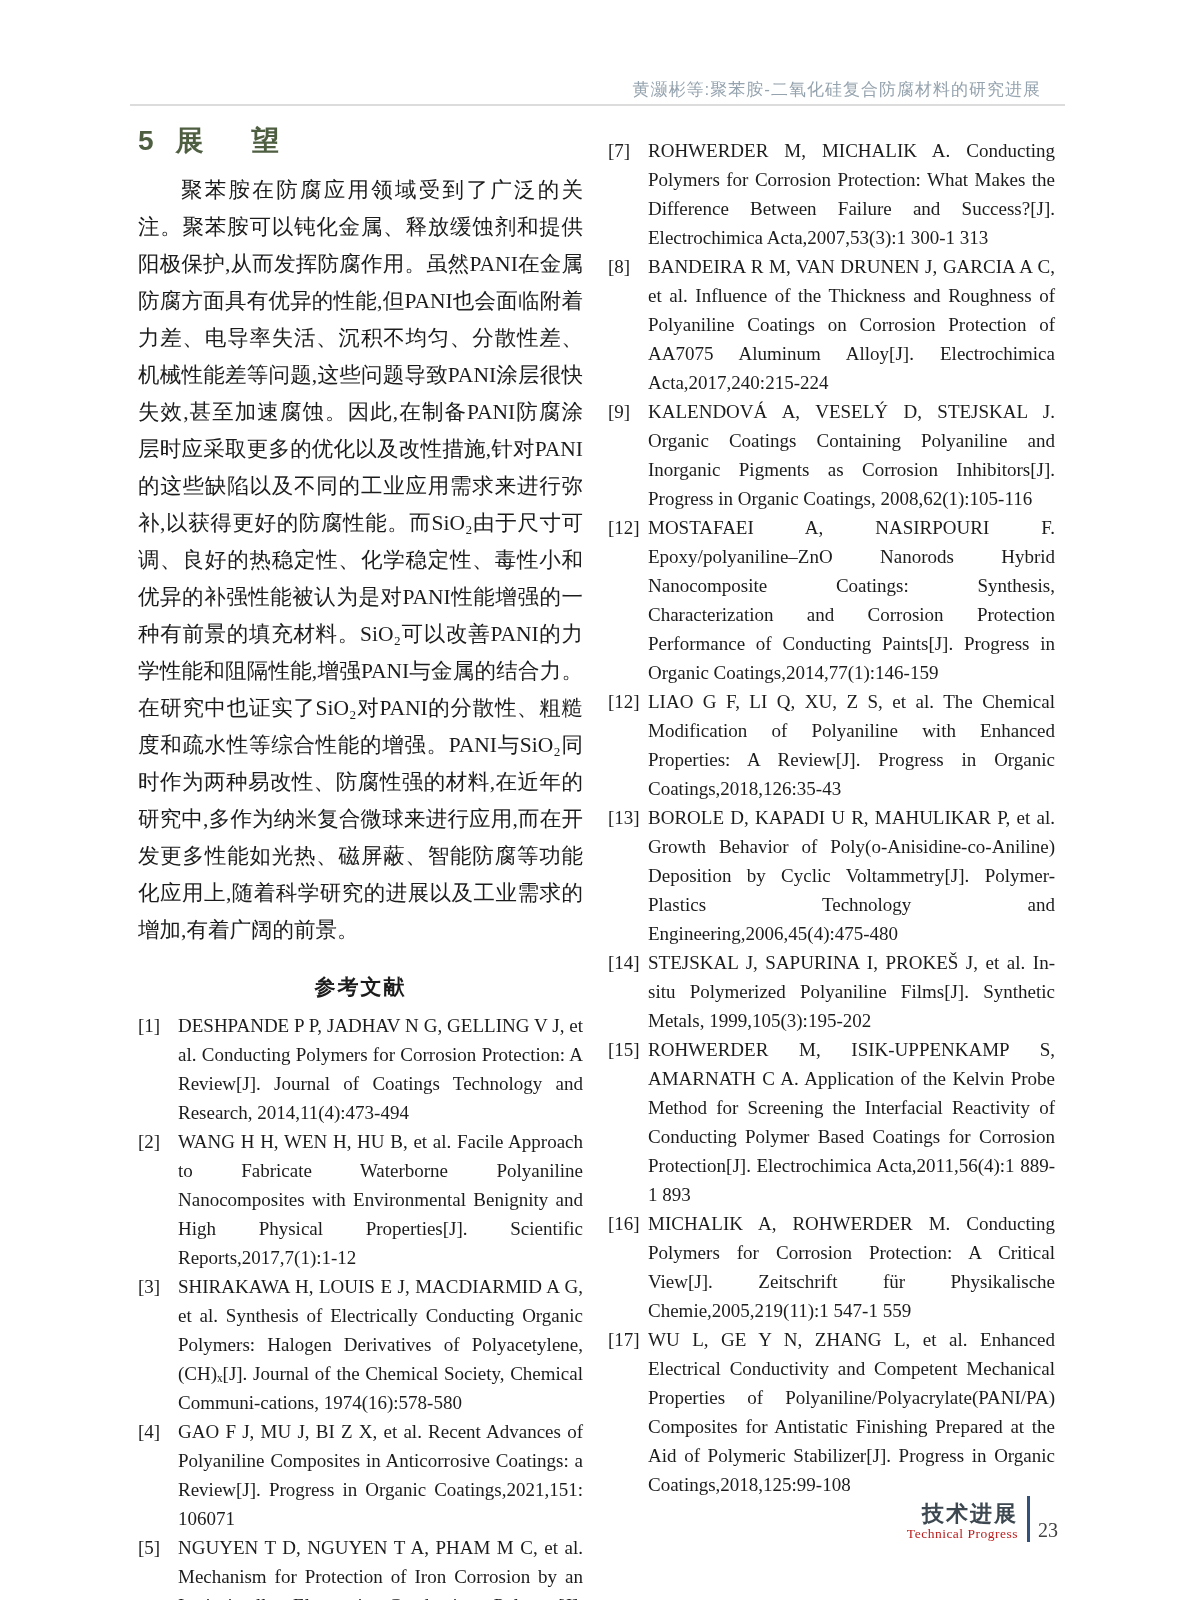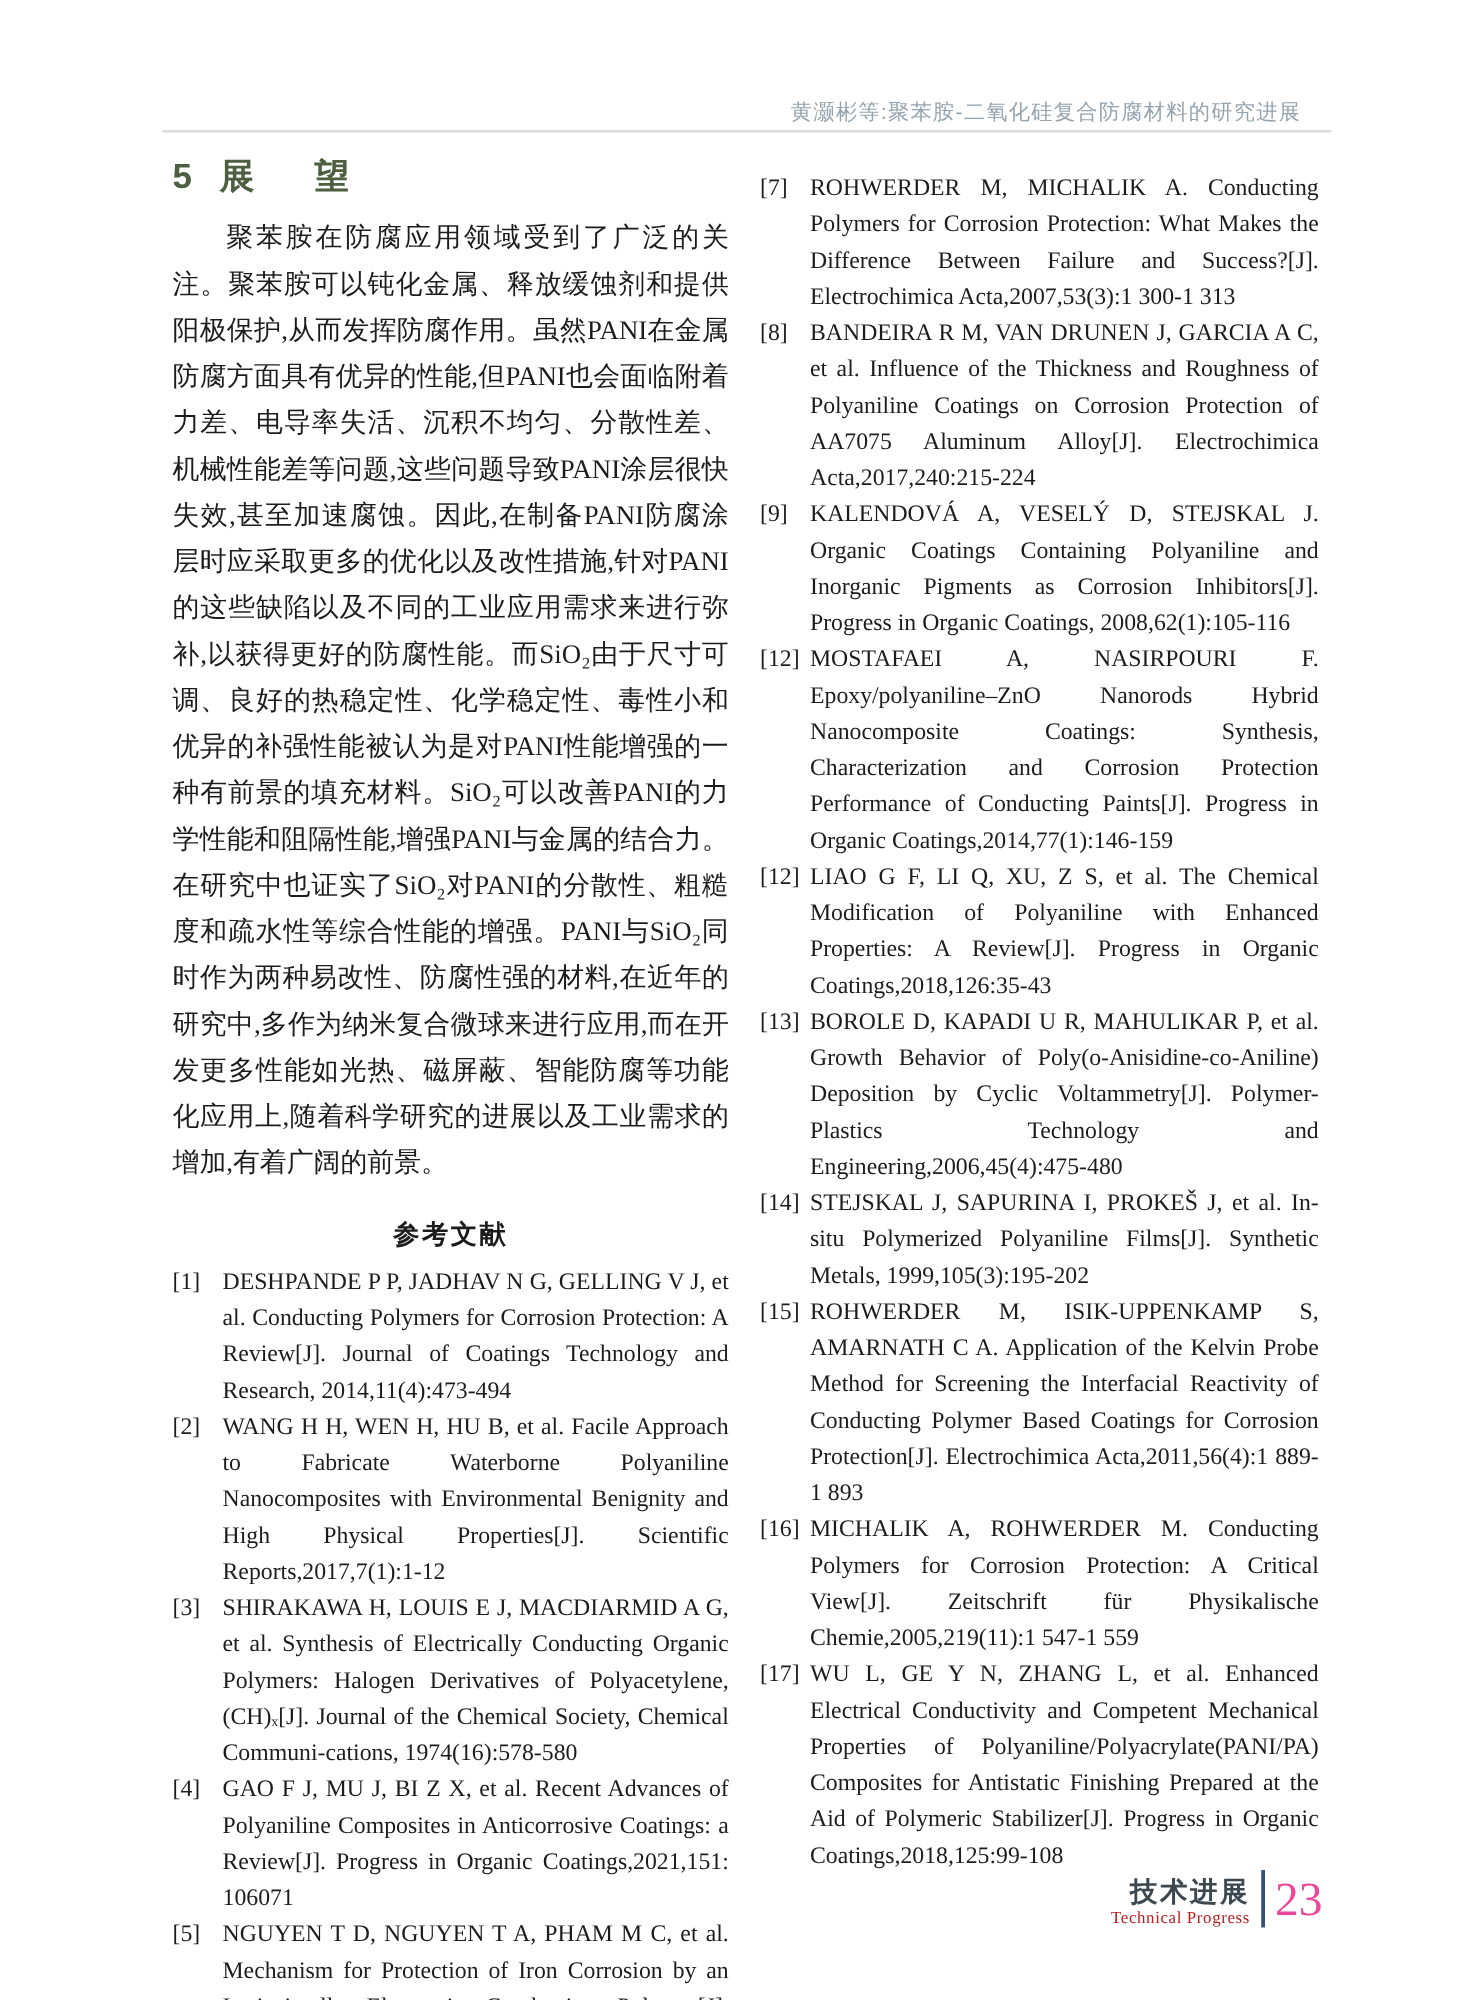--- a/index.html
+++ b/index.html
@@ -57,21 +57,21 @@
   }
   .footer-labels{text-align:right;margin-right:9px;}
   .footer-cn{
     font-family:"Liberation Sans","DejaVu Sans",sans-serif;
     font-weight:bold;font-size:22px;color:#3d4750;letter-spacing:2px;line-height:24px;
   }
   .footer-en{
     font-size:13.5px;color:#b91c1c;line-height:16px;letter-spacing:0.5px;
   }
   .footer-bar{width:3px;height:46px;background:#33527b;margin-right:8px;}
-  .footer-page{font-size:38px;color:#ec4899;}
+  .footer-page{font-size:20px;color:#404040;}
 </style>
 </head>
 <body>
 
 <div class="page">
 
   <div class="header-title">黄灏彬等:聚苯胺-二氧化硅复合防腐材料的研究进展</div>
   <div class="header-rule"></div>
 
   <div class="col-left">

